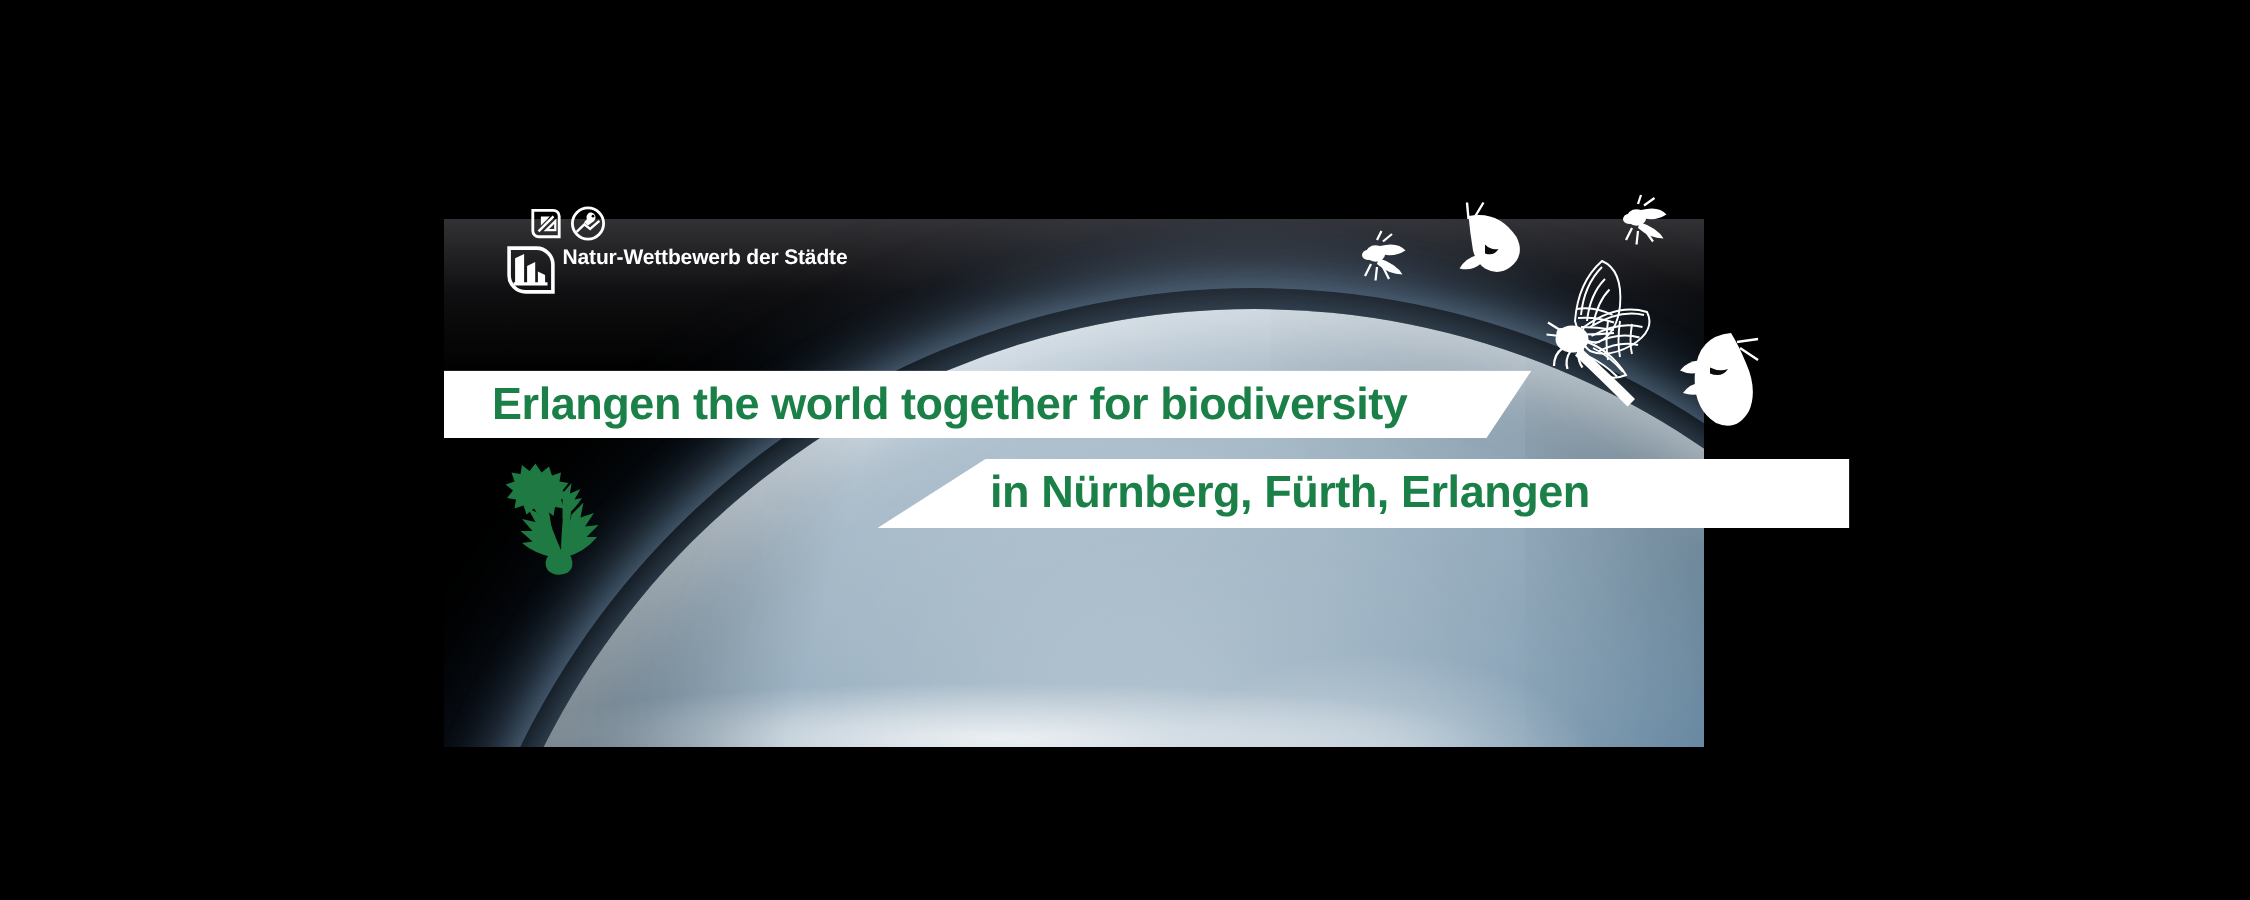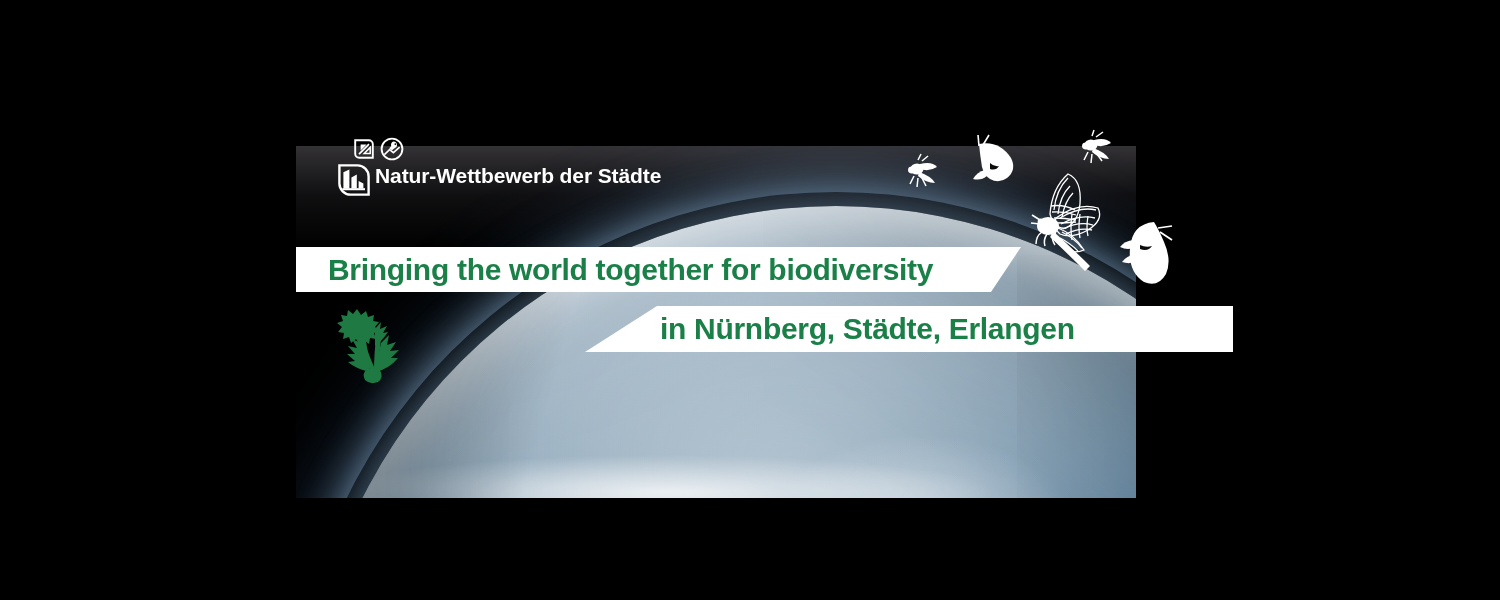--- a/index.html
+++ b/index.html
@@ -81,21 +81,21 @@
   
   #logo{ position:absolute; left:337px; top:137px; width:300px; height:72px; }
   #logo-marks{ position:absolute; left:15px; top:0; display:flex; gap:4px; }
   #logo-marks svg{ display:block; }
   #logo-city{ position:absolute; left:0; top:26px; }
   #logo-text{
     position:absolute; left:38px; top:27px;
     color:#fff; font-weight:bold; line-height:1.12;
     letter-spacing:-.1px; white-space:nowrap;
   }
-  #logo-text .l1{ font-size:21px; display:block; }
+  #logo-text .l1{ font-size:14px; display:block; }
   #logo-text .l2{ font-size:17.5px; display:block; }
 
   
   .banner{
     position:absolute; background:#fff; display:flex; align-items:center;
   }
   #banner-1{
     left:296px; top:247px; width:725px; height:45px;
     clip-path:polygon(0 0, 100% 0, calc(100% - 30px) 100%, 0 100%);
     padding-left:32px;
@@ -276,19 +276,19 @@
         <path d="M33 64 q-4 6 -2 12"></path>
         <path d="M38 64 q0 7 3 11"></path>
         <path d="M26 50 l-8 -5"></path>
           <path d="M26 54 l-9 -1"></path>
       </g>
       <circle cx="27" cy="52" r="3.4" fill="#fff"></circle>
     </svg>
   </span>
 
   <div class="banner" id="banner-1">
-    <span>Bringing the world together for biodiversity</span>
+    <span>Erlangen the world together for biodiversity</span>
   </div>
   <div class="banner" id="banner-2">
-    <span>in Nürnberg, Städte, Erlangen</span>
+    <span>in Nürnberg, Fürth, Erlangen</span>
   </div>
 
 </div>
 
 </body></html>

